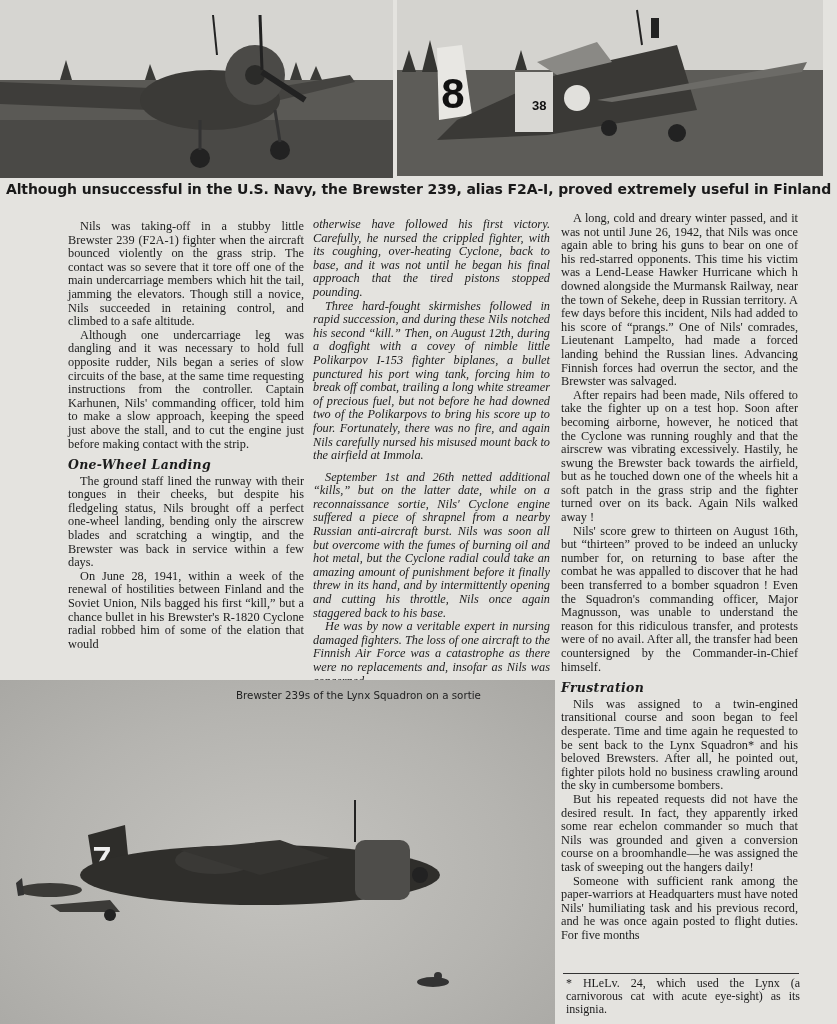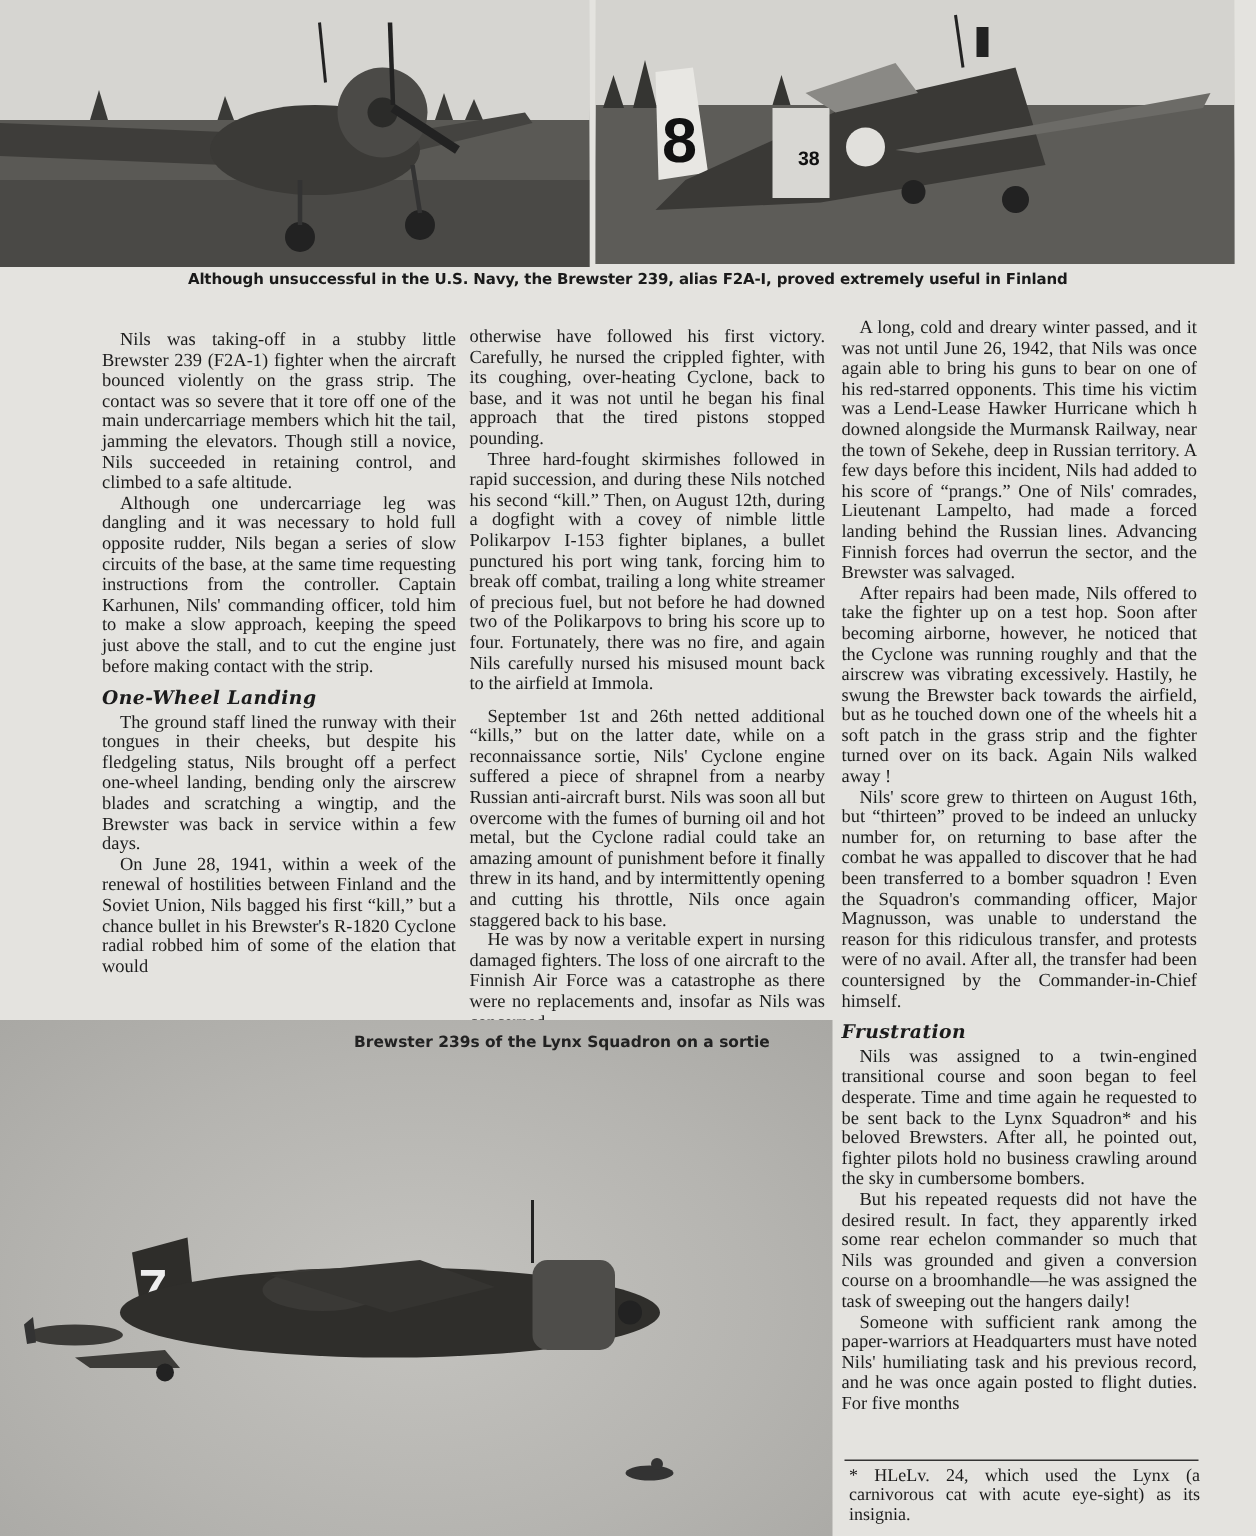--- a/index.html
+++ b/index.html
@@ -14,49 +14,49 @@
     position: absolute;
     background: linear-gradient(180deg, #dadad6 0%, #c9c8c4 40%, #6d6c68 62%, #4e4d4a 100%);
     overflow: hidden;
   }
   #photo-left { left: 0; top: 0; width: 393px; height: 178px; }
   #photo-right { left: 397px; top: 0; width: 426px; height: 176px; }
   .photo svg { width: 100%; height: 100%; display: block; }
 
   .caption-top {
     position: absolute; left: 0; top: 181px; width: 837px; text-align: center;
-    font-family: "DejaVu Sans", sans-serif; font-weight: bold; font-size: 10px;
+    font-family: "DejaVu Sans", sans-serif; font-weight: bold; font-size: 14px;
     letter-spacing: -0.1px; color: #1a1a1a;
   }
 
   .col {
     position: absolute; font-size: 12.3px; line-height: 13.6px;
     text-align: justify; hyphens: manual;
   }
   .col p { text-indent: 12px; }
   .col p.noind { text-indent: 0; }
   #col1 { left: 68px; top: 220px; width: 236px; }
-  #col2 { left: 313px; top: 218px; width: 237px; }
+  #col2 { left: 313px; top: 218px; width: 237px; font-style: italic; }
   #col3 { left: 561px; top: 212px; width: 237px; }
 
   .subhead {
     font-family: "DejaVu Serif", serif; font-style: italic; font-weight: bold;
     font-size: 12.5px; text-align: left; margin: 7px 0 3px; letter-spacing: 0.3px;
   }
   .gap { height: 8px; }
 
   #photo-bottom {
     position: absolute; left: 0; top: 680px; width: 555px; height: 344px;
     background: radial-gradient(ellipse at 50% 55%, #c4c3bf 0%, #b5b4b0 60%, #a9a8a4 100%);
     overflow: hidden;
   }
   #photo-bottom svg { width: 100%; height: 100%; display: block; }
   .caption-bottom {
     position: absolute; left: 236px; top: 689px;
-    font-family: "DejaVu Sans", sans-serif; font-weight: bold; font-size: 10.3px;
+    font-family: "DejaVu Sans", sans-serif; font-weight: normal; font-size: 10.3px;
     color: #222;
   }
   .footnote-rule {
     position: absolute; left: 563px; top: 973px; width: 236px; height: 1px; background: #333;
   }
   .footnote {
     position: absolute; left: 566px; top: 977px; width: 234px;
     font-size: 12px; line-height: 12.8px; text-align: justify;
   }
 </style>

